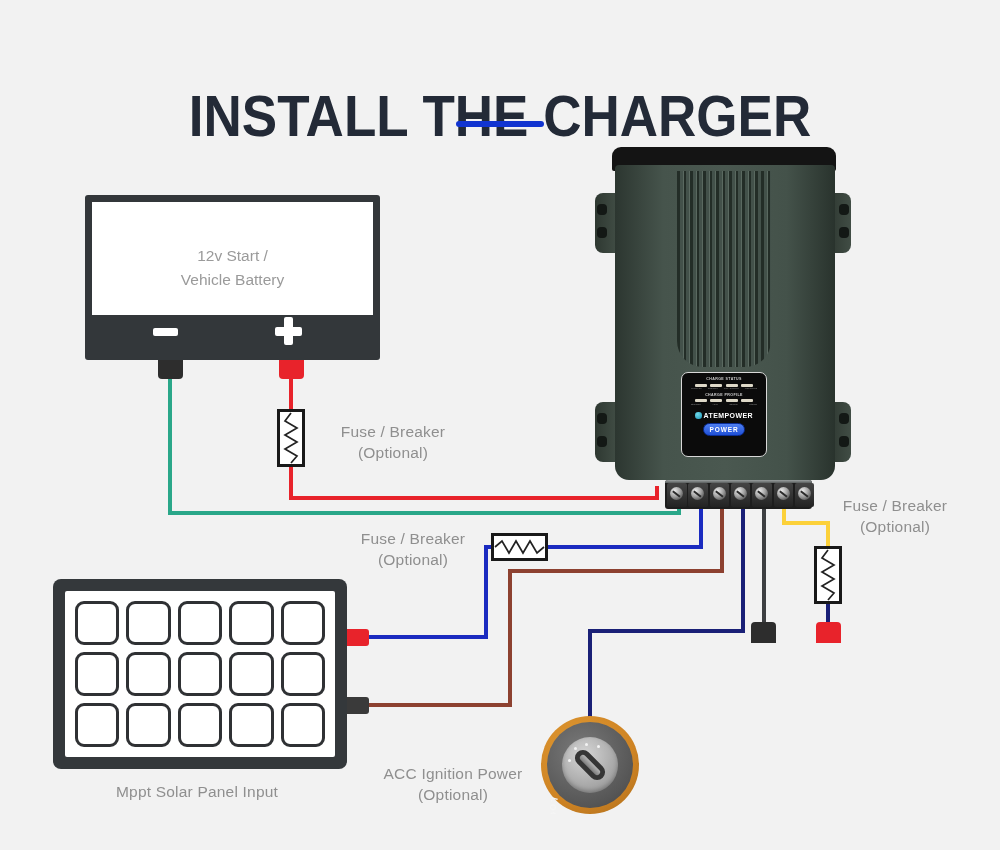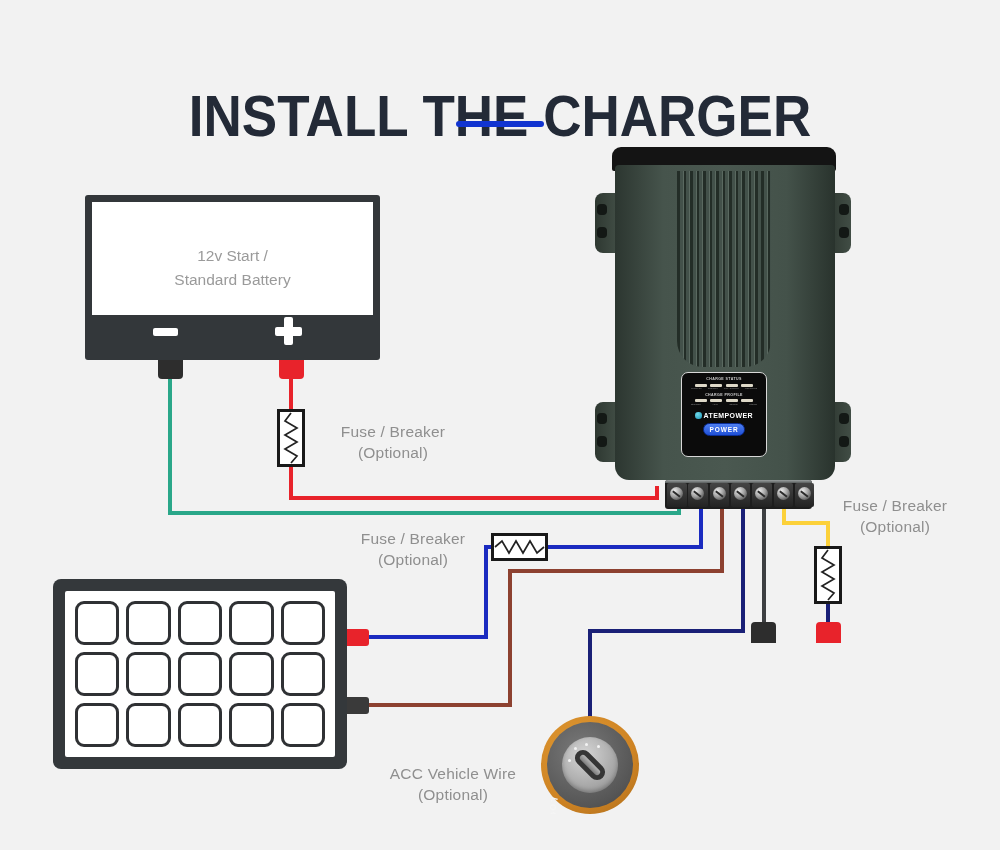--- a/index.html
+++ b/index.html
@@ -97,21 +97,21 @@
 <body>
 
 <div id="canvas">
 
   <h1 id="title" class="abs" style="color: rgb(35, 42, 55);">INSTALL THE CHARGER</h1>
   <div id="title-underline" class="abs" style="background: rgb(17, 52, 208);"></div>
 
   <div class="abs bat-box" style="left:85px;top:195px;width:281px;height:151px;z-index:1;">
     <div class="bat-text" style="top:42px;">
       <span>12v Start /</span><br>
-      <span>Standard Battery</span>
+      <span>Vehicle Battery</span>
     </div>
     <div class="bat-strip" style="height:38px;">
       <div class="sym-minus" style="left:61px;top:13px;width:25px;height:8px;"></div>
       <div class="sym-plus" style="left:183px;top:2px;width:27px;height:28px;">
         <div class="h" style="left:0;top:10px;width:27px;height:9px;"></div>
         <div class="v" style="left:9px;top:0;width:9px;height:28px;"></div>
       </div>
     </div>
   </div>
   <div class="term-block" style="left:158px;top:360px;width:25px;height:19px;background:#2d2d2d;border-radius:0 0 4px 4px;"></div>
@@ -134,20 +134,21 @@
         <div class="solar-cell"></div>
         <div class="solar-cell"></div>
         <div class="solar-cell"></div>
         <div class="solar-cell"></div>
         <div class="solar-cell"></div>
         <div class="solar-cell"></div>
       </div>
   </div>
   <div class="solar-connector abs" style="left:347px;top:629px;background:#e8232b;"></div>
   <div class="solar-connector abs" style="left:347px;top:697px;background:#3a3a3a;"></div>
+  <div class="abs gray-label" style="left:40px;top:782px;width:314px;">Mppt Solar Panel Input</div>
 
   <svg id="wires" class="abs" width="1000" height="850">
       <polyline points="170,376 170,513 679,513 679,486" fill="none" stroke="#2aa789" stroke-width="4" stroke-linejoin="miter"></polyline>
       <polyline points="291,376 291,498 657,498 657,486" fill="none" stroke="#e8232b" stroke-width="4" stroke-linejoin="miter"></polyline>
       <polyline points="366,637 486,637 486,547 701,547 701,486" fill="none" stroke="#1b2bc0" stroke-width="4" stroke-linejoin="miter"></polyline>
       <polyline points="366,705 510,705 510,571 722,571 722,486" fill="none" stroke="#8d4130" stroke-width="4" stroke-linejoin="miter"></polyline>
       <polyline points="590,722 590,631 743,631 743,486" fill="none" stroke="#1a2077" stroke-width="4" stroke-linejoin="miter"></polyline>
       <polyline points="764,640 764,486" fill="none" stroke="#3d3f42" stroke-width="4" stroke-linejoin="miter"></polyline>
       <polyline points="784,486 784,523 828,523 828,622" fill="none" stroke="#fcd13a" stroke-width="4" stroke-linejoin="miter"></polyline>
       <polyline points="828,600 828,622" fill="none" stroke="#1a2077" stroke-width="4" stroke-linejoin="miter"></polyline>
@@ -197,21 +198,21 @@
     <svg width="98" height="98" style="position:absolute;left:0;top:0;">
       <defs>
           <path id="arcPath" d="M 16,72 A 40,40 0 1 0 82,72" fill="none"></path>
         </defs>
       <text font-size="8.5" font-weight="bold" fill="#f5f5f5" letter-spacing="2" font-family="Liberation Sans, sans-serif">
         <textPath href="#arcPath" startOffset="10">LOCK ACC ON START</textPath>
       </text>
     </svg>
   </div>
   <div class="abs gray-label" style="left:353px;top:764px;width:200px;">
-    <span>ACC Vehicle Wire</span><br>
+    <span>ACC Ignition Power</span><br>
     <span>(Optional)</span>
   </div>
 
   <div id="charger" class="abs">
     <div class="mount-tab left" style="left:0;top:48px;">
       <div class="tab-slot" style="left:2px;top:11px;"></div>
         <div class="tab-slot" style="left:2px;top:34px;"></div>
     </div>
     <div class="mount-tab left" style="left:0;top:257px;">
       <div class="tab-slot" style="left:2px;top:11px;"></div>

